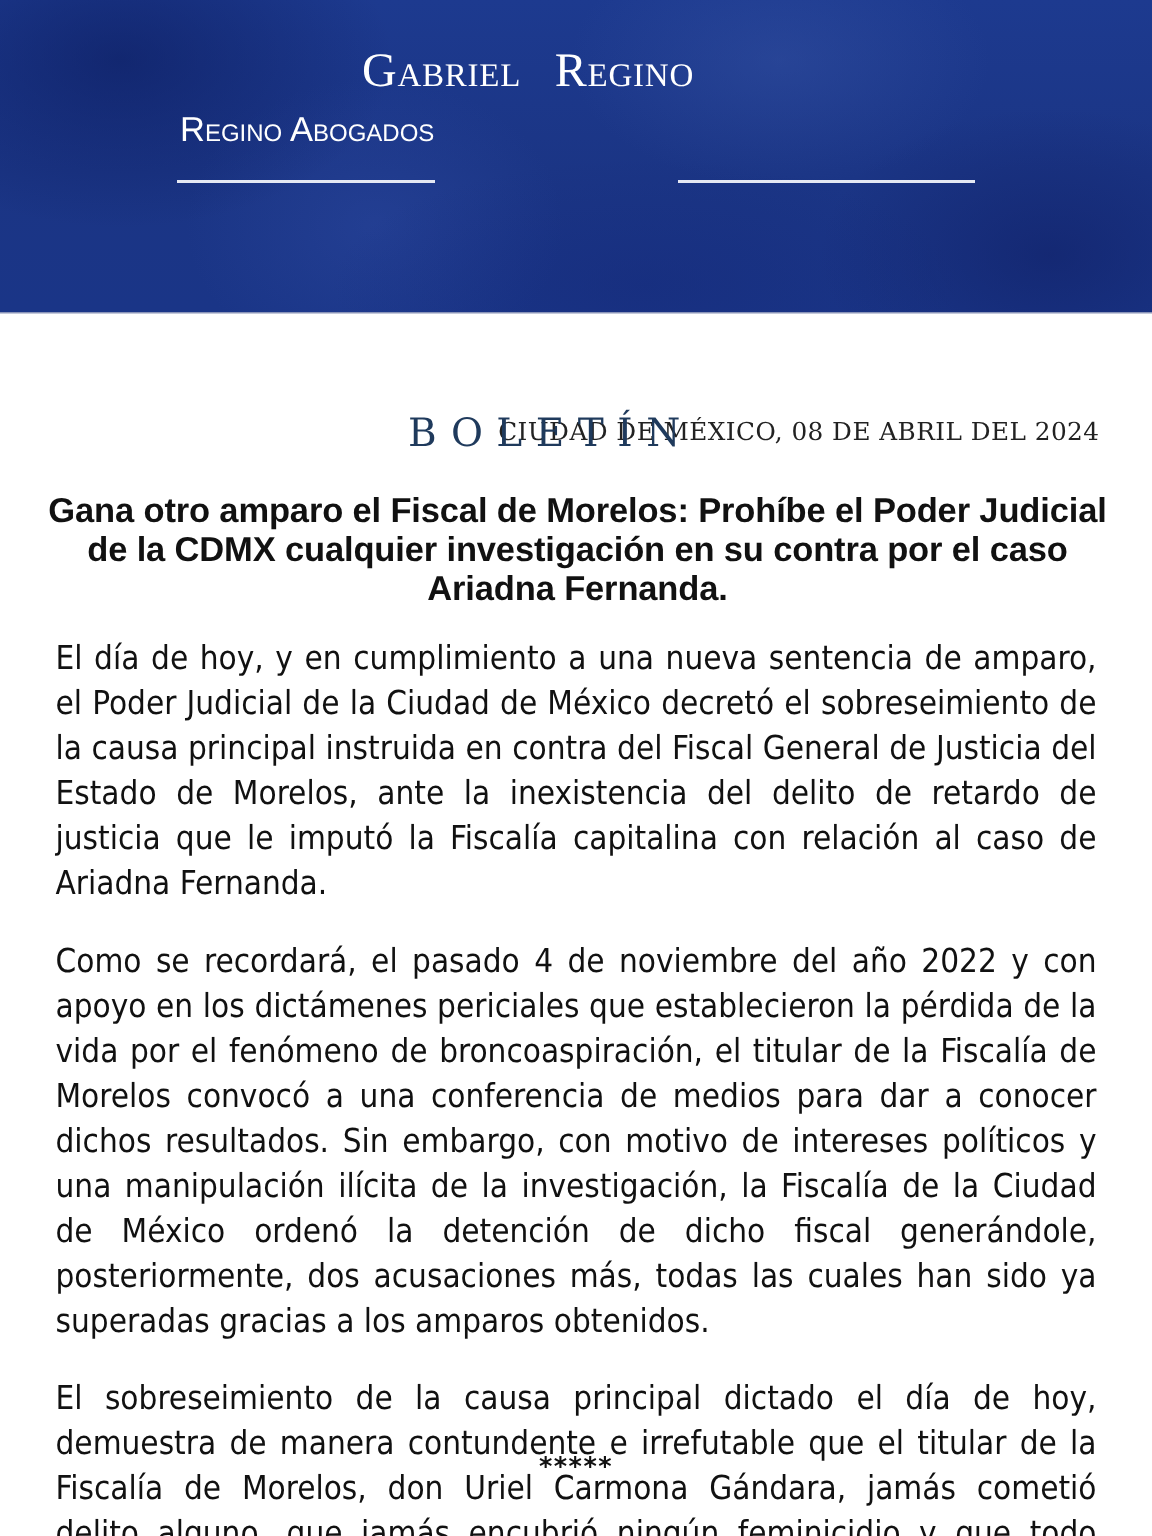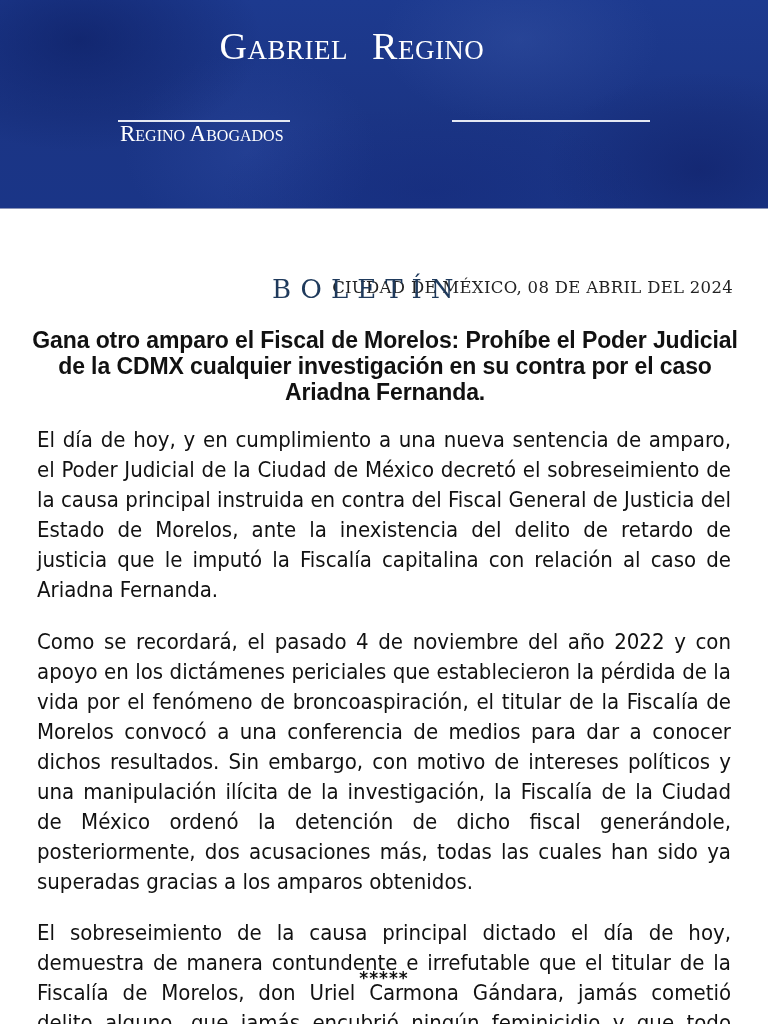--- a/index.html
+++ b/index.html
@@ -26,36 +26,35 @@
         linear-gradient(180deg, #1d3a8f 0%, #1b3585 55%, #1a3587 100%);
       border-bottom: 1px solid #8a94b8;
     }
     .brand-name {
       position: absolute;
       left: 0; width: 704px;
       top: 22px;
       text-align: center;
       color: #ffffff;
       font-family: "Liberation Serif", "DejaVu Serif", serif;
-      font-size: 38px;
+      font-size: 32px;
       font-variant: small-caps;
       letter-spacing: 0.5px;
       line-height: 48px;
       word-spacing: 14px;
     }
     .brand-sub-left, .brand-sub-right {
       position: absolute;
       top: 72px;
       color: #ffffff;
-      font-family: Liberation Serif, serif;
+      font-family: Liberation Sans, sans-serif;
       font-size: 23px;
       font-variant: small-caps;
       line-height: 28px;
       white-space: nowrap;
-      margin-top: 48px;
     }
     .brand-sub-left { left: 120px; }
     .brand-sub-right { left: 405px; top: 75px; word-spacing: 6px; }
     .brand-rule {
       position: absolute;
       top: 120px;
       height: 2px;
       background: #e4e8f3;
     }
     .brand-rule.left { left: 118px; width: 172px; }

